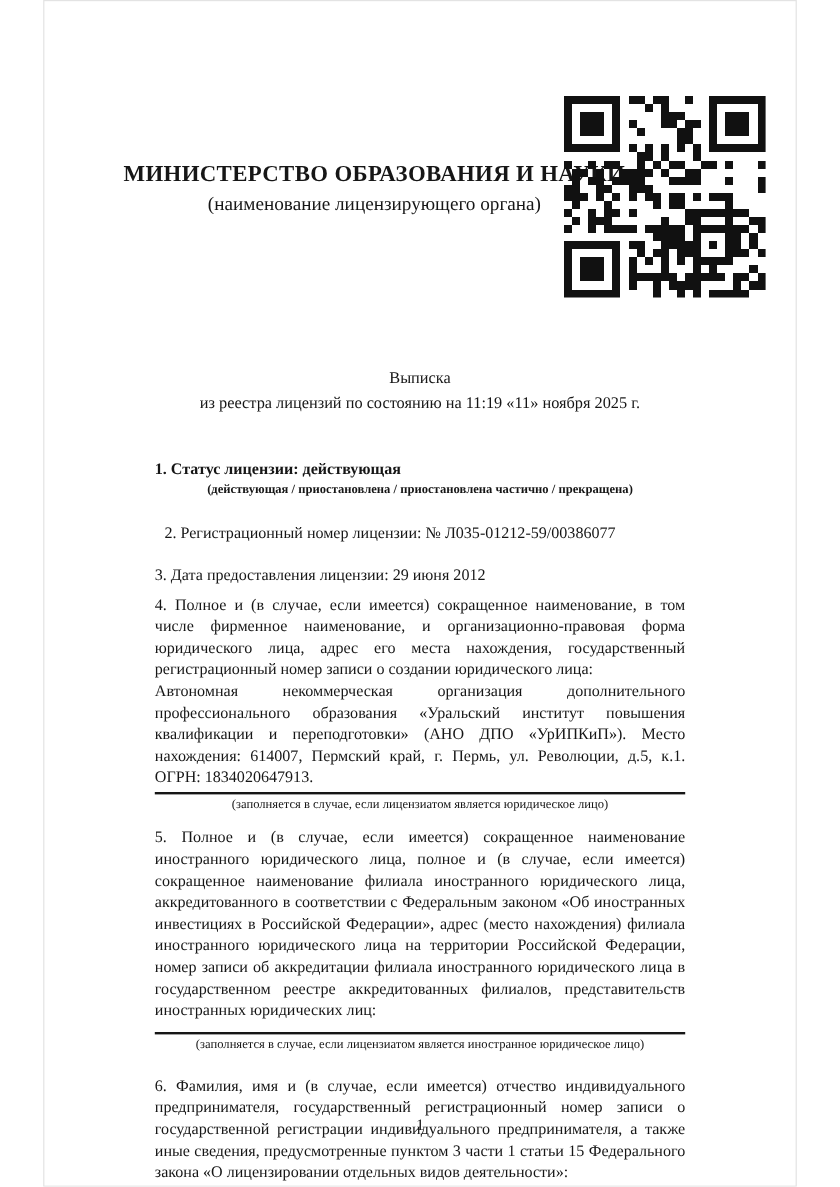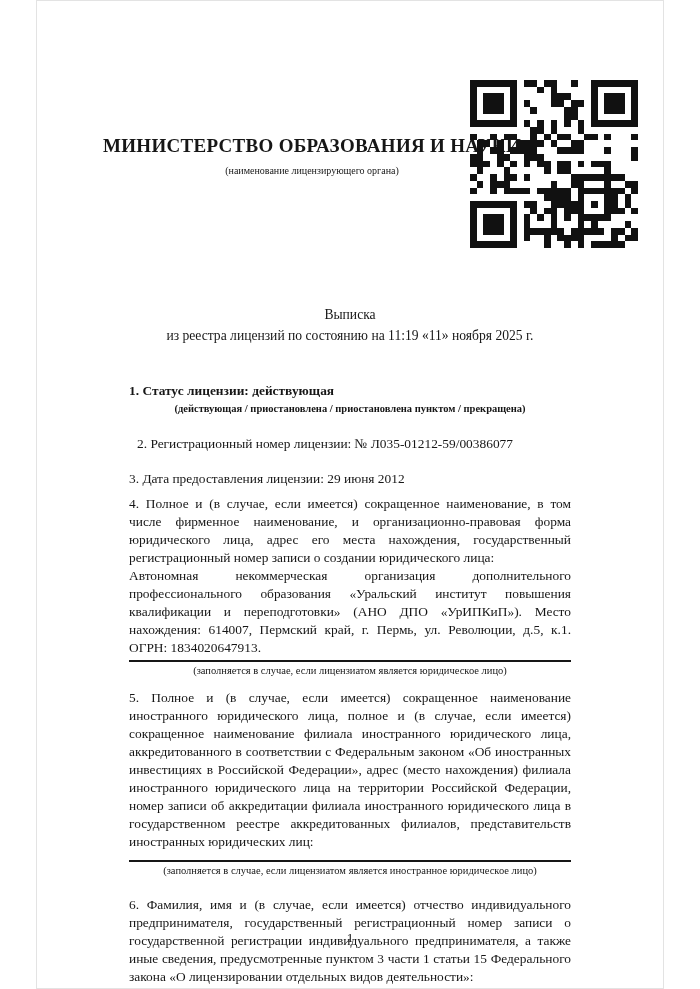--- a/index.html
+++ b/index.html
@@ -34,21 +34,21 @@
     width: 430px;
     text-align: center;
   }
   .ministry-title {
     font-size: 19px;
     font-weight: bold;
     line-height: 28px;
     letter-spacing: 0.3px;
   }
   .ministry-caption {
-    font-size: 10px;
+    font-size: 16px;
     line-height: 14px;
     margin-top: 4px;
   }
   .qr-box {
     position: absolute;
     top: 79px;
     right: 25px;
     width: 168px;
     height: 168px;
   }
@@ -433,21 +433,21 @@
 
   <main class="content">
 
     <div class="doc-title">
       <div>Выписка</div>
       <div>из реестра лицензий по состоянию на 11:19 «11» ноября 2025 г.</div>
     </div>
 
     <section class="item item-status">
       <p class="line">1. Статус лицензии: действующая</p>
-      <p class="caption">(действующая / приостановлена / приостановлена пунктом / прекращена)</p>
+      <p class="caption">(действующая / приостановлена / приостановлена частично / прекращена)</p>
     </section>
 
     <section class="item item-regnum">
       <p class="line">2. Регистрационный номер лицензии: № Л035-01212-59/00386077</p>
     </section>
 
     <section class="item item-grant">
       <p class="line">3. Дата предоставления лицензии: 29 июня 2012</p>
     </section>
 

